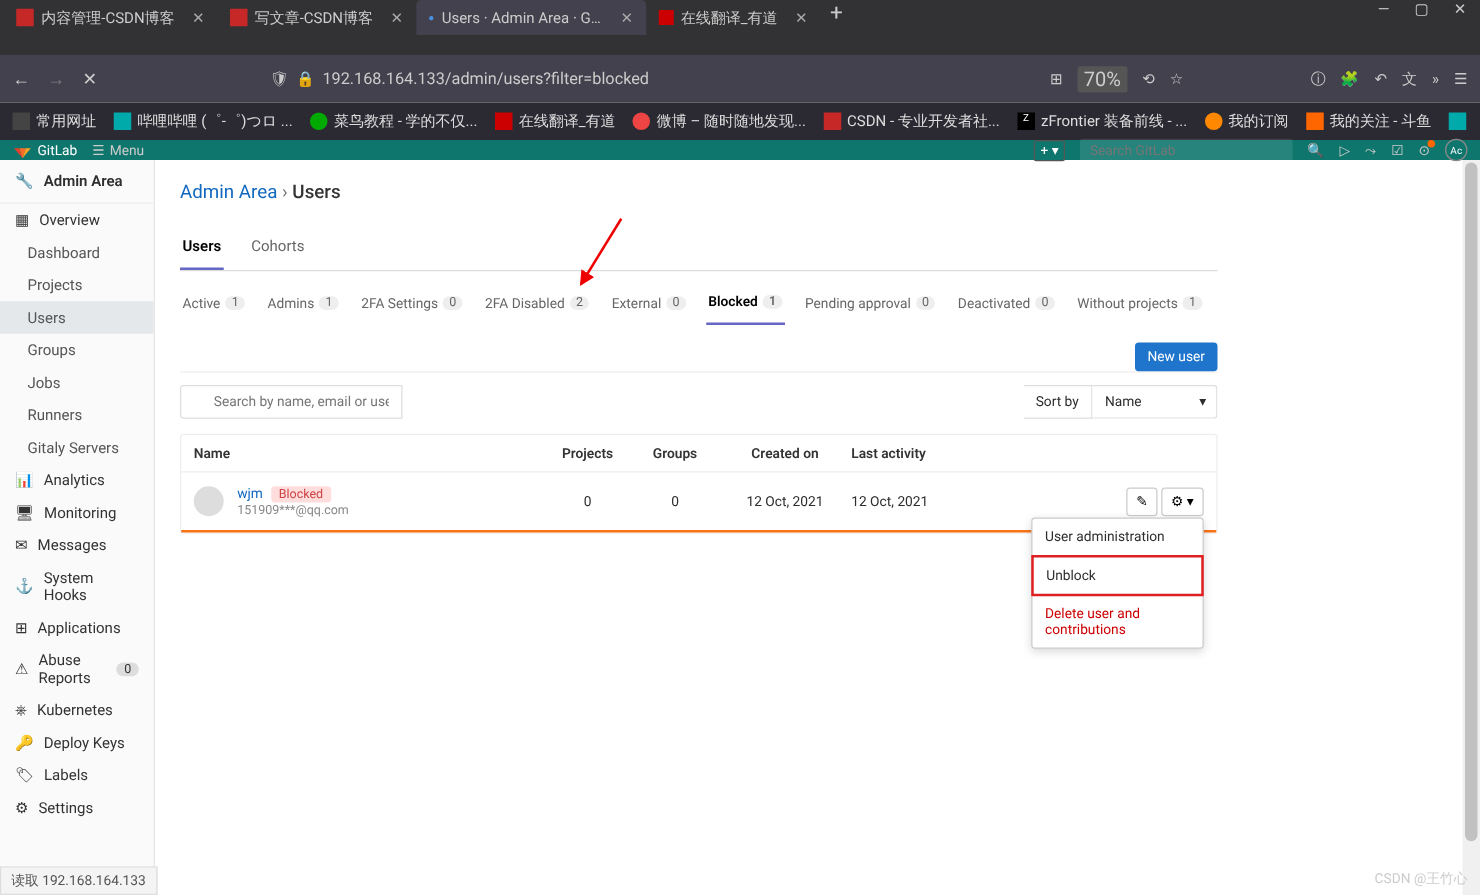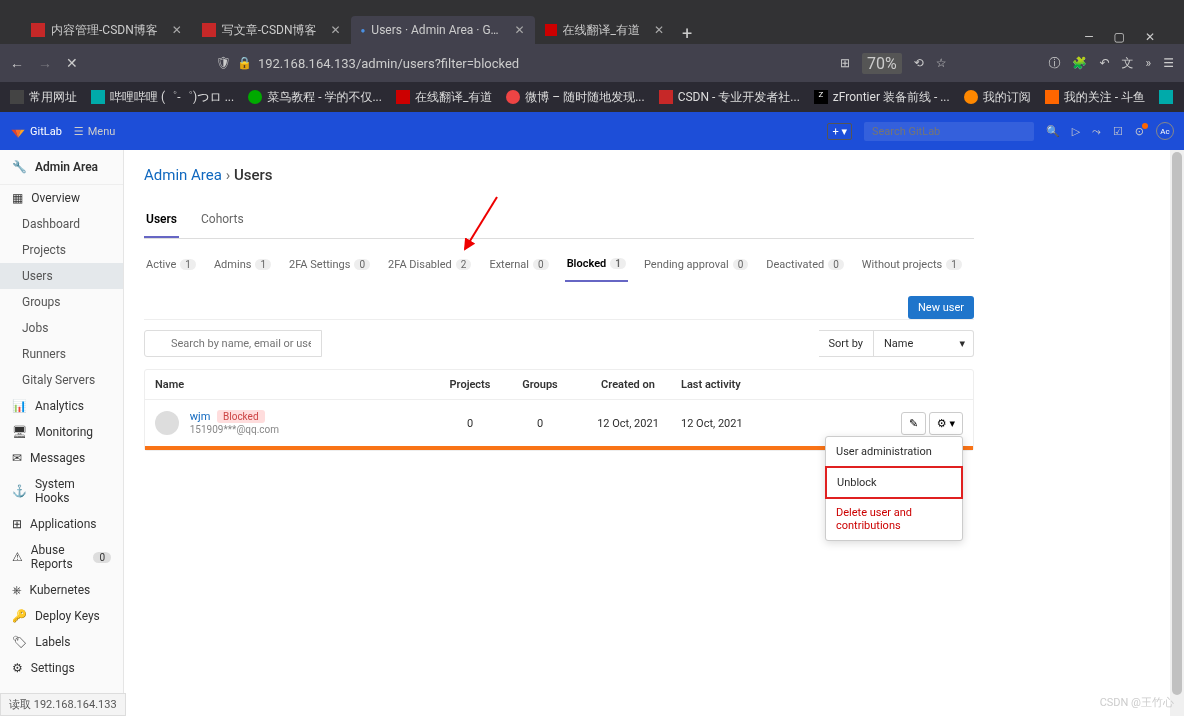--- a/index.html
+++ b/index.html
@@ -1,34 +1,34 @@
 <!DOCTYPE html>
 <html><head>
 <meta charset="utf-8">
 <style>
 *{margin:0;padding:0;box-sizing:border-box;font-family:-apple-system,BlinkMacSystemFont,"Segoe UI",Roboto,sans-serif}
 body{background:#fff;font-size:12px;color:#2e2e2e;overflow:hidden}
-.browser-chrome{background:#323234;height:44px;display:flex;align-items:flex-end;padding:0 21px}
+.browser-chrome{background:#323234;height:44px;display:flex;align-items:flex-start;padding:0 3px}
 .tab{display:flex;align-items:center;padding:0 10px;height:28px;color:#ccc;font-size:12px;gap:6px;max-width:184px;overflow:hidden;white-space:nowrap}
 .tab.active{background:#42414d;border-radius:4px 4px 0 0}
 .tab-icon{width:14px;height:14px;flex-shrink:0}
 .tab-close{color:#aaa;margin-left:8px;flex-shrink:0}
 .tab-title{overflow:hidden;text-overflow:ellipsis}
 .new-tab{color:#ccc;font-size:18px;padding:0 8px}
 .win-controls{margin-left:auto;display:flex;gap:20px;color:#ccc;padding-right:8px}
 .url-bar{background:#42414d;height:38px;display:flex;align-items:center;padding:0 10px;gap:8px;color:#ccc}
 .nav-arrows{display:flex;gap:14px;font-size:14px}
 .url-field{flex:1;display:flex;align-items:center;gap:6px;margin-left:130px}
 .url-text{color:#ccc;font-size:13px}
 .url-right{display:flex;gap:12px;align-items:center}
 .zoom-badge{background:#555;border-radius:2px;padding:1px 5px;font-size:16px}
 .bookmarks{background:#2b2a33;height:30px;display:flex;align-items:center;padding:0 10px;gap:14px;color:#ddd;font-size:12px;overflow:hidden;white-space:nowrap}
 .bm-item{display:flex;align-items:center;gap:5px}
 .bm-icon{width:14px;height:14px;flex-shrink:0}
-.gitlab-header{background:#1d4ed8;height:38px;display:flex;align-items:center;padding:0 10px;color:#fff;font-size:11px}
+.gitlab-header{background:#0f766e;height:16px;display:flex;align-items:center;padding:0 10px;color:#fff;font-size:11px}
 .gl-logo{width:16px;height:16px;margin-right:4px}
 .gl-menu{margin-left:12px;display:flex;align-items:center;gap:4px;color:#ccc}
 .gl-right{margin-left:auto;display:flex;align-items:center;gap:12px}
 .gl-search{background:rgba(255,255,255,0.1);border:none;padding:3px 8px;width:170px;color:#ccc;font-size:11px;border-radius:2px}
 .gl-icon{color:#ccc}
 .gl-avatar{width:18px;height:18px;border-radius:50%;border:1px solid #888;display:flex;align-items:center;justify-content:center;font-size:8px}
 .app{display:flex;height:calc(100vh - 126px)}
 .sidebar{width:124px;background:#fafafa;border-right:1px solid #e5e5e5;overflow-y:auto}
 .sb-title{padding:10px 12px;font-size:12px;font-weight:600;display:flex;align-items:center;gap:8px;border-bottom:1px solid #eee}
 .sb-item{padding:6px 12px 6px 20px;font-size:12px;color:#333;display:flex;align-items:center;gap:8px;cursor:pointer}
@@ -51,21 +51,21 @@
 .count-badge{background:#eee;border-radius:8px;padding:0 5px;font-size:10px;color:#666}
 .new-user-btn{margin-left:auto;background:#1f75cb;color:#fff;border:none;padding:5px 10px;border-radius:3px;font-size:11px;cursor:pointer}
 .search-row{display:flex;margin-top:10px;gap:0}
 .search-input{flex:1;border:1px solid #ddd;padding:6px 10px 6px 26px;font-size:11px;border-radius:3px 0 0 3px;position:relative}
 .search-wrap{position:relative;flex:1}
 .search-ico{position:absolute;left:8px;top:7px;color:#aaa;font-size:11px}
 .sort-btn{border:1px solid #ddd;border-left:none;padding:6px 10px;font-size:11px;background:#fff;display:flex;align-items:center;gap:6px}
 .sort-select{border:1px solid #ddd;border-left:none;padding:6px 20px 6px 10px;font-size:11px;background:#fff;border-radius:0 3px 3px 0;min-width:100px;position:relative}
 .table{margin-top:12px;border:1px solid #eee;border-radius:3px}
 .thead{display:flex;padding:8px 10px;border-bottom:1px solid #eee;font-size:11px;font-weight:600;color:#333}
-.trow{display:flex;padding:10px;border-bottom:4px solid #f97316;font-size:11px;align-items:center;position:relative}
+.trow{display:flex;padding:10px;border-bottom:2px solid #f97316;font-size:11px;align-items:center;position:relative}
 .col-name{flex:0 0 280px}
 .col-proj{flex:0 0 70px;text-align:center}
 .col-grp{flex:0 0 70px;text-align:center}
 .col-created{flex:0 0 106px;text-align:center}
 .col-activity{flex:0 0 100px}
 .col-actions{flex:1;text-align:right}
 .avatar{width:24px;height:24px;border-radius:50%;background:#ddd;display:inline-block;margin-right:8px;vertical-align:middle}
 .user-name{color:#1068bf}
 .blocked-badge{background:#fdd;color:#c44;padding:1px 6px;border-radius:3px;font-size:10px;margin-left:4px}
 .user-email{color:#888;font-size:10px}

